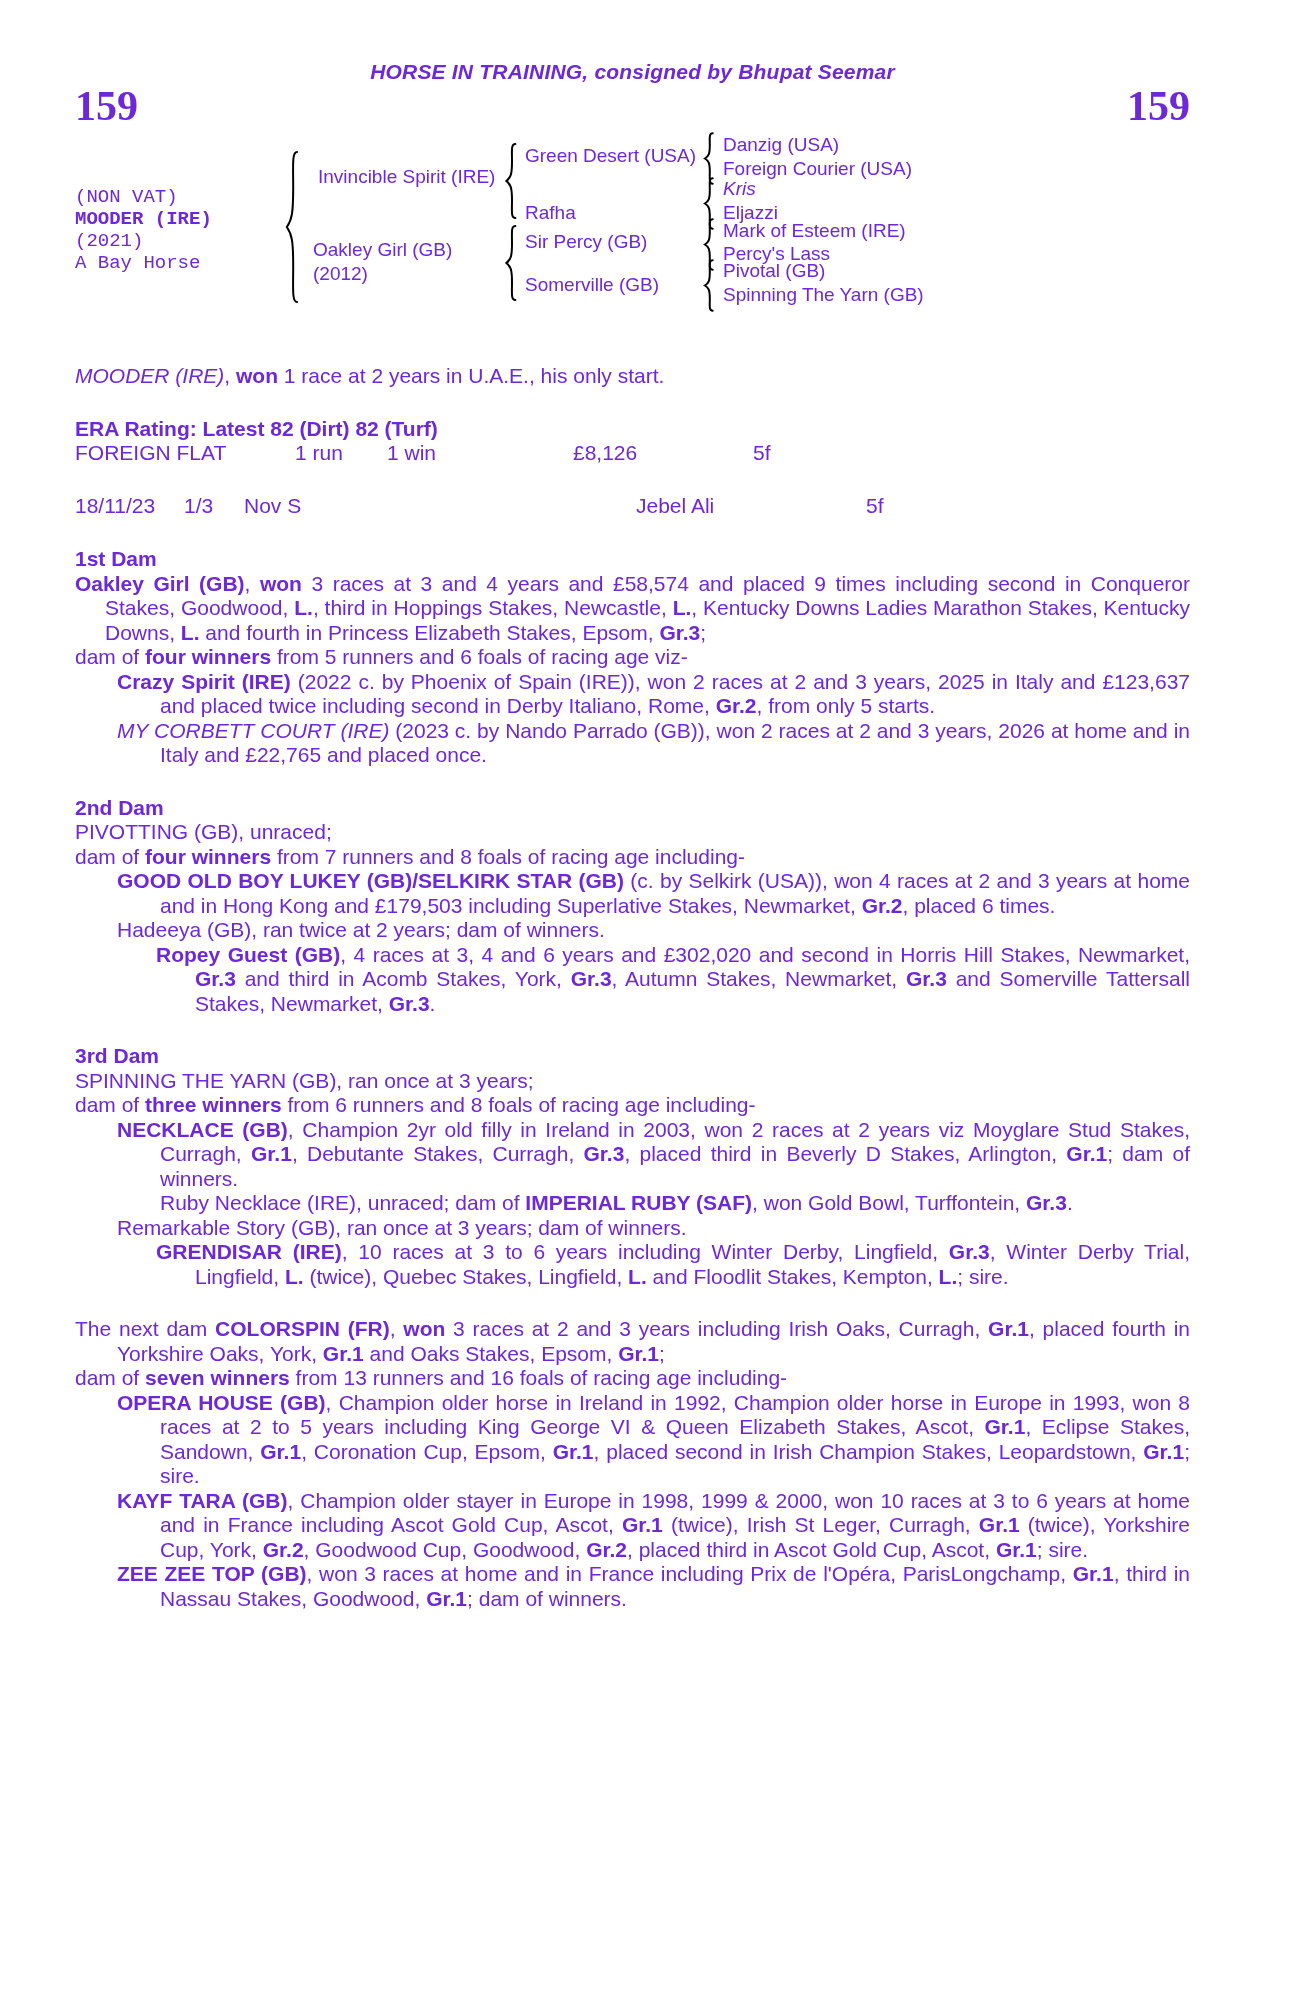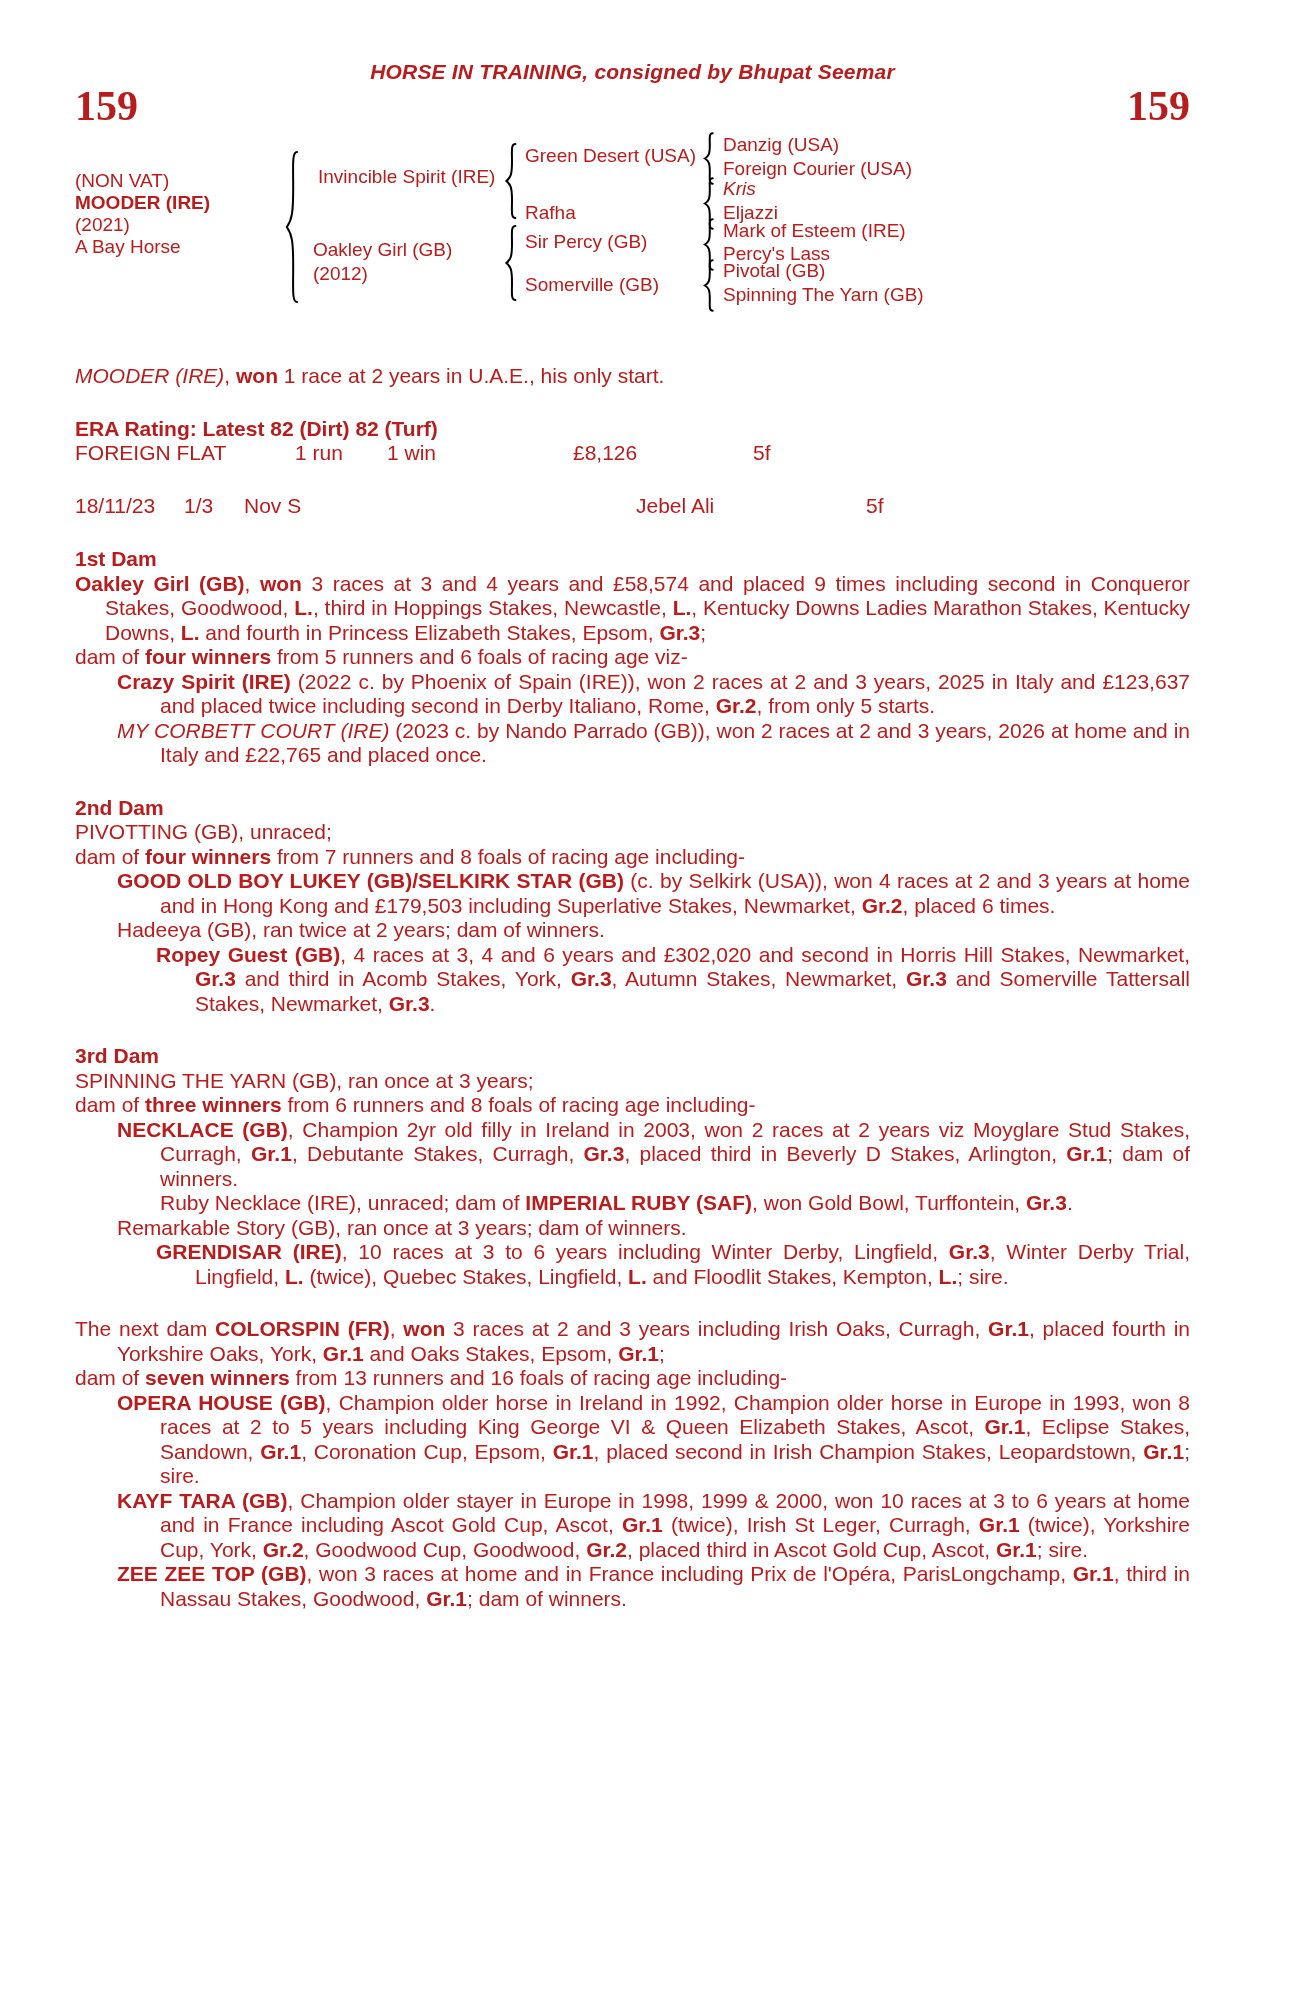--- a/index.html
+++ b/index.html
@@ -1,36 +1,36 @@
 <!DOCTYPE html>
 <html><head>
 <meta charset="utf-8">
 <style>
   * { margin:0; padding:0; box-sizing:border-box; }
   html,body { background:#e8e8e8; }
   .page {
     position:relative; width:1315px; height:2000px; margin:0 auto;
-    background:#ffffff; color:#b91c1c;
+    background:#ffffff; color:#6d28d9;
     font-family:"Liberation Sans", sans-serif;
   }
   .content { position:absolute; left:75px; top:60px; width:1115px; }
 
   .header-title {
     text-align:center; font-style:italic; font-weight:bold;
     font-size:21px; letter-spacing:0.2px;
   }
   .lot-row {
     display:flex; justify-content:space-between; align-items:flex-start;
     margin-top:2px; font-size:42px; font-weight:bold; line-height:40px;font-family:Liberation Serif, serif;
   }
 
   
   .pedigree { position:relative; height:200px; margin-top:8px; font-size:19px; }
   .pedigree .abs { position:absolute; white-space:nowrap; }
-  .ped-subject { left:0; top:36px; line-height:22px; }
+  .ped-subject { left:0; top:52px; line-height:22px;font-family:Liberation Mono, monospace; }
   .ped-subject .name { font-weight:bold; }
   .ped-line { line-height:22px; }
   .brace { position:absolute; }
   .brace svg { display:block; width:100%; height:100%; }
   .gen2 { line-height:24px; }
 
   
   .body-text { margin-top:30px; font-size:21px; line-height:24.5px; }
   .body-text p { text-align:justify; }
   .b { font-weight:bold; }

